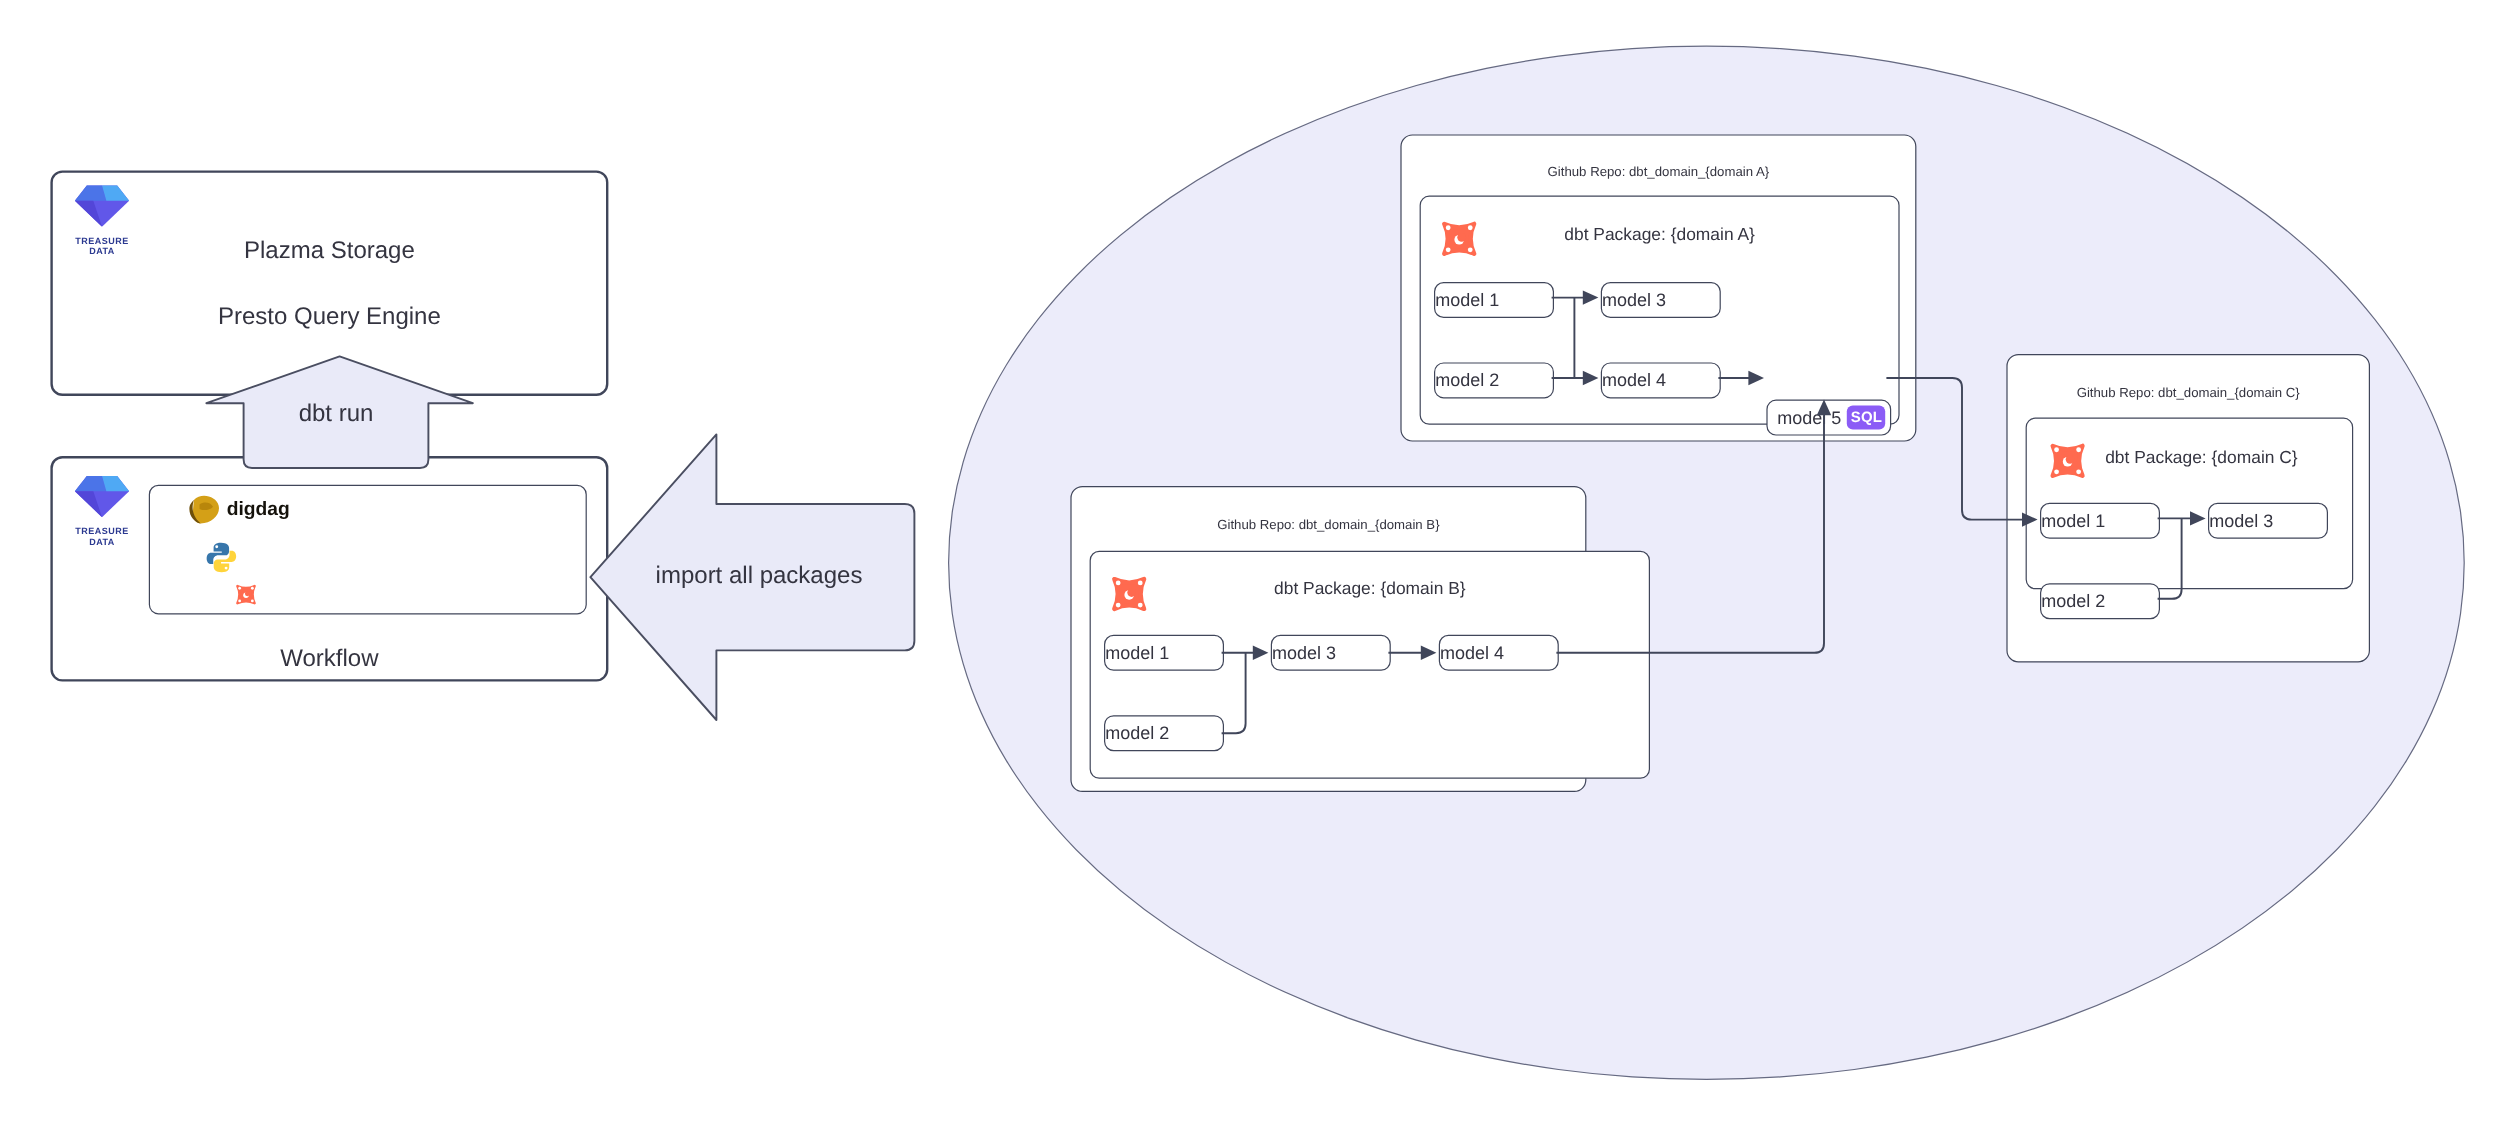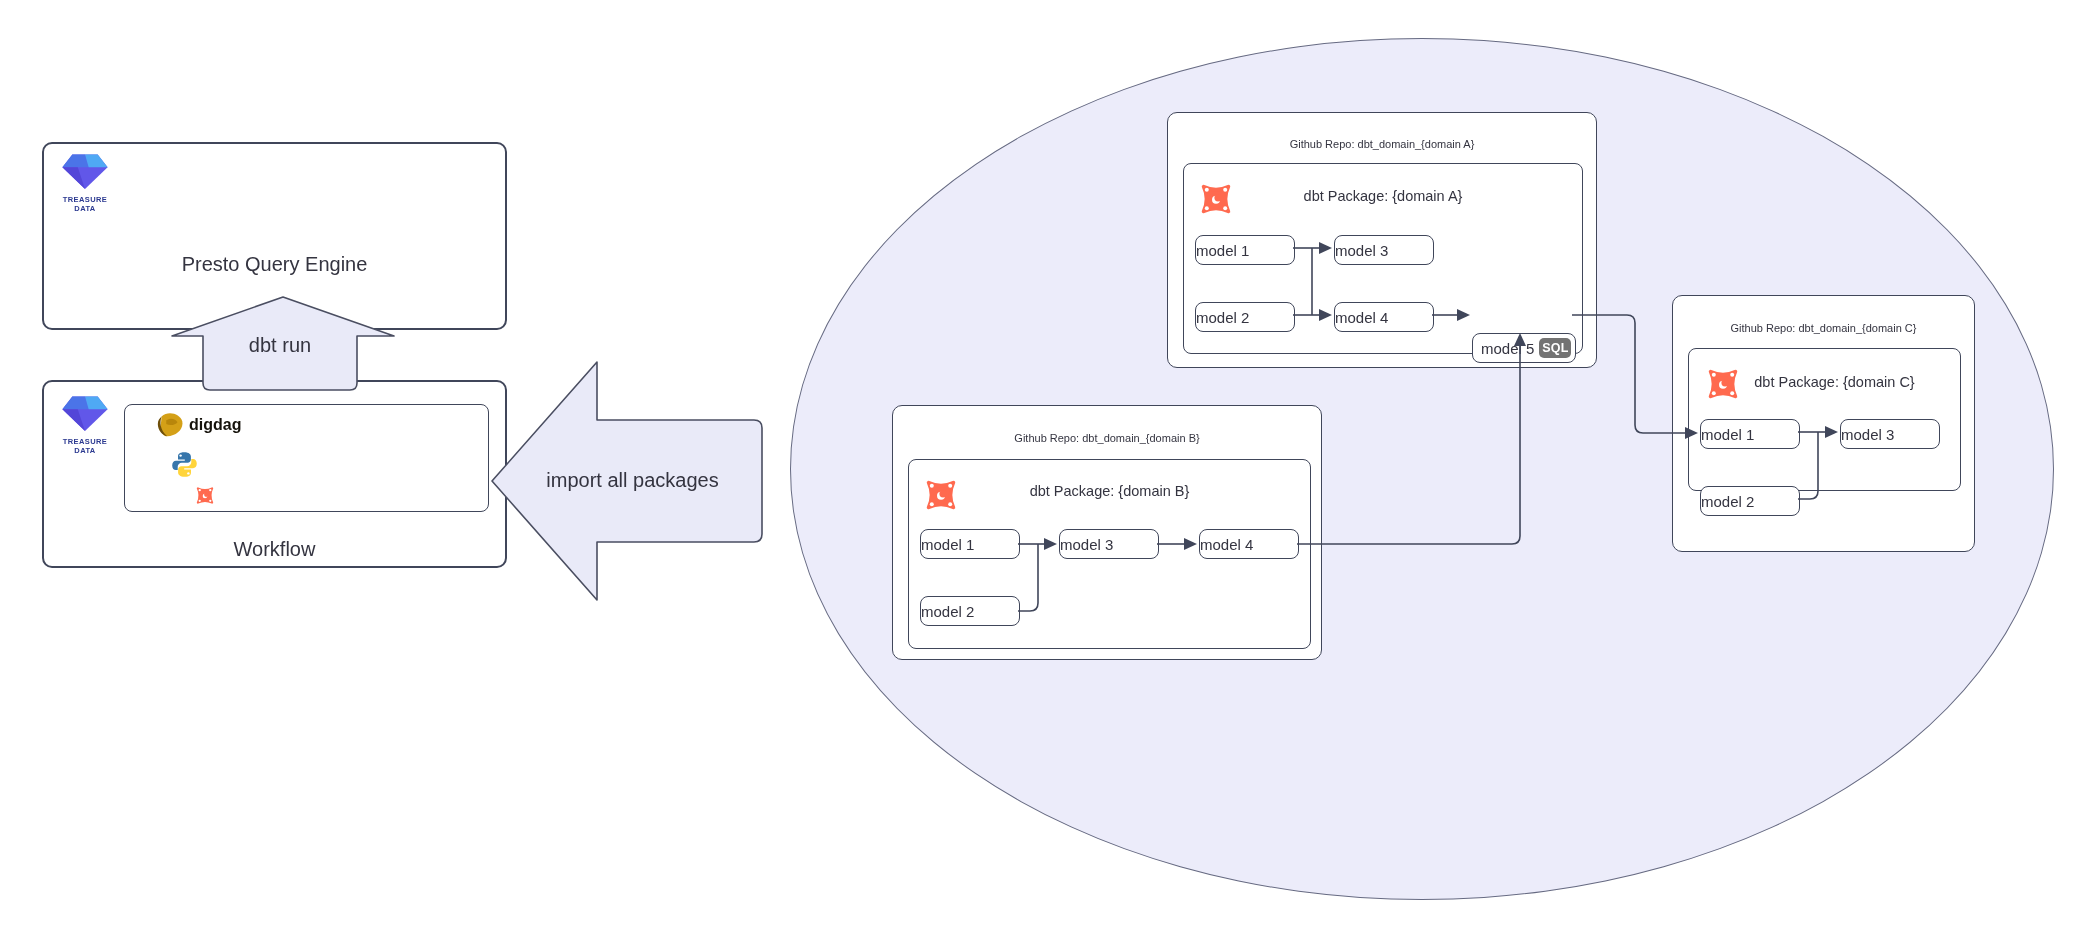--- a/index.html
+++ b/index.html
@@ -27,21 +27,21 @@
   
   .model {
     position:absolute; width:100px; height:30px; box-sizing:border-box;
     background:#fff; border:1.5px solid #40465a; border-radius:8px;
     display:flex; align-items:center; padding-left:0;
     font-size:15px; color:#343440;
   }
   .model.with-badge { padding-left:8px; }
   .sql-badge {
     margin-left:5px; width:32px; height:20px; border-radius:5px;
-    background:#737373; color:#ffffff; font-size:12.5px; font-weight:bold;
+    background:#8b5cf6; color:#ffffff; font-size:12.5px; font-weight:bold;
     display:flex; align-items:center; justify-content:center; letter-spacing:.2px;
   }
   
   .td-brand { position:absolute; width:54px; text-align:center; }
   .td-brand .td-label {
     margin-top:2px; font-size:7.5px; font-weight:bold; color:#2b3990;
     line-height:9px; letter-spacing:.4px;
   }
   .arrow-label { font-size:20px; text-align:center; position:absolute; color:#343440; }
   .digdag-word { font-size:16px; font-weight:bold; color:#15120b; }
@@ -58,20 +58,21 @@
       <polygon points="22,8 78,8 100,36 50,84 0,36" fill="#6157e9"></polygon>
       <polygon points="22,8 50,8 58,36 0,36" fill="#4b74e8"></polygon>
       <polygon points="50,8 78,8 100,36 58,36" fill="#4fa9f4"></polygon>
       <polygon points="0,36 34,36 50,84" fill="#5346d8"></polygon>
     </svg>
     <div class="td-label">
       <div>TREASURE</div>
       <div>DATA</div>
     </div>
   </div>
+  <div class="center-text big-label" style="top:53px;">Plazma Storage</div>
   <div class="center-text big-label" style="top:108px;">Presto Query Engine</div>
 </div>
 
 <div class="abs panel" style="left:42px; top:380px; width:465px; height:188px;">
   <div class="td-brand" style="left:14px; top:11px;">
     <svg width="46" height="38" viewBox="0 0 100 84">
       <polygon points="22,8 78,8 100,36 50,84 0,36" fill="#6157e9"></polygon>
       <polygon points="22,8 50,8 58,36 0,36" fill="#4b74e8"></polygon>
       <polygon points="50,8 78,8 100,36 58,36" fill="#4fa9f4"></polygon>
       <polygon points="0,36 34,36 50,84" fill="#5346d8"></polygon>
@@ -141,21 +142,21 @@
       </div>
     <div class="model with-badge" style="left:288px; top:138px; width:104px;margin-top:31px;">
       <span>model 5</span>
       <span class="sql-badge">SQL</span>
     </div>
   </div>
 </div>
 
 <div class="abs panel thin" style="left:892px; top:405px; width:430px; height:255px;">
   <div class="center-text repo-title" style="top:23px;">Github Repo: dbt_domain_{domain B}</div>
-  <div class="abs panel thin" style="left:15px; top:53px; width:403px; height:190px; border-radius:8px;">
+  <div class="abs panel thin" style="left:15px; top:53px; width:467px; height:190px; border-radius:8px;">
     <svg class="abs" style="left:11px; top:15px;" width="42" height="40" viewBox="0 0 100 100">
       <g transform="rotate(45 50 50)">
         <path d="M50 6 C58 28 72 42 94 50 C72 58 58 72 50 94 C42 72 28 58 6 50 C28 42 42 28 50 6 Z" fill="#ff6a4f" stroke="#ff6a4f" stroke-width="9" stroke-linejoin="round"></path>
       </g>
       <circle cx="27" cy="27" r="5" fill="#ffffff"></circle>
         <circle cx="73" cy="27" r="5" fill="#ffffff"></circle>
       <circle cx="27" cy="73" r="5" fill="#ffffff"></circle>
         <circle cx="73" cy="73" r="5" fill="#ffffff"></circle>
       <circle cx="50" cy="52" r="10" fill="#ffffff"></circle>
         <circle cx="55" cy="47" r="9" fill="#ff6a4f"></circle>

